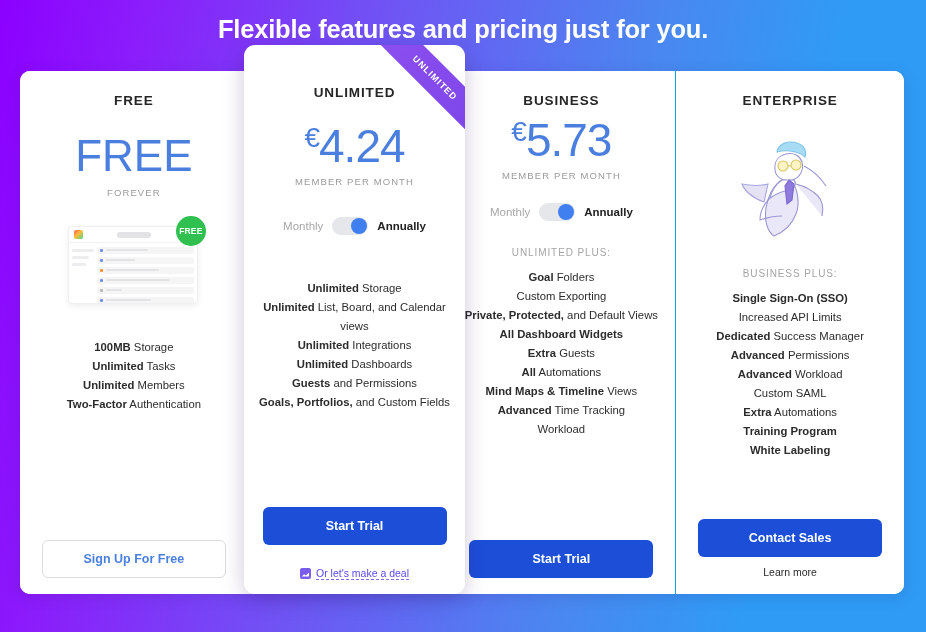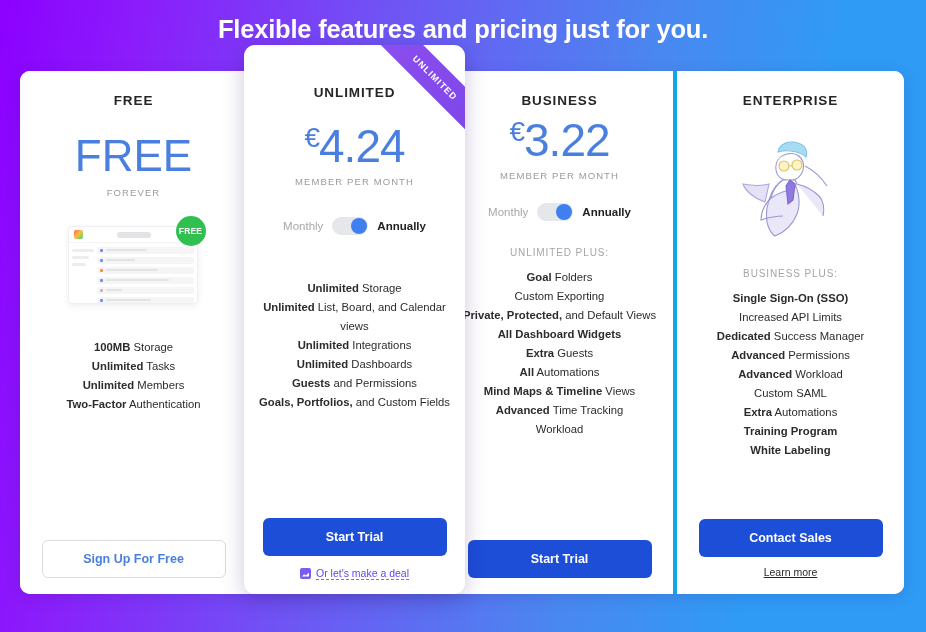--- a/index.html
+++ b/index.html
@@ -44,21 +44,21 @@
 
   .card {
     flex: 1 1 0;
     padding: 22px 14px 16px;
     display: flex;
     flex-direction: column;
     align-items: center;
     position: relative;
     background: #ffffff;
   }
-  .card + .card { border-left: 4px solid #0ea5e9; }
+  .card + .card { border-left: 1px solid #0ea5e9; }
 
   
   .slot { flex: 1 1 0; background: #ffffff; }
 
   .card-name {
     font-size: 13.5px;
     font-weight: bold;
     letter-spacing: 0.9px;
     color: #262626;
     text-align: center;
@@ -171,21 +171,20 @@
   }
   .btn-purple {
     background: #1d4ed8;
     border: none;
     color: #ffffff;
   }
   .sub-link {
     margin-top: 9px;
     font-size: 10.5px;
     color: #2a2a2a;
-    text-decoration: underline;
     cursor: pointer;
   }
 
   
   .free-art {
     position: relative;
     width: 140px;
     height: 88px;
     margin-top: 22px;
   }
@@ -264,21 +263,21 @@
     transform: rotate(45deg);
     color: #ffffff;
     font-size: 9px;
     font-weight: bold;
     letter-spacing: 1.1px;
     display: flex;
     align-items: center;
     justify-content: center;
   }
   .deal-link {
-    margin-top: 11px;
+    margin-top: 22px;
     display: flex;
     align-items: center;
     gap: 5px;
     font-size: 10.5px;
     color: #5b4af0;
     cursor: pointer;
   }
   .deal-link .txt { border-bottom: 1px dashed #7b6bf3; }
   .deal-icon {
     width: 11px; height: 11px; border-radius: 2px;
@@ -361,21 +360,21 @@
       <div class="cta-area">
         <div class="btn btn-outline">Sign Up For Free</div>
       </div>
     </div>
 
     <div class="slot"></div>
 
     <div class="card">
       <div class="card-name">BUSINESS</div>
       <div class="price-big">
-        <span class="cur">€</span><span>3.22</span>
+        <span class="cur">€</span><span>5.73</span>
       </div>
       <div class="per">MEMBER PER MONTH</div>
 
       <div class="toggle-row">
         <span class="toggle-label">Monthly</span>
         <span class="switch">
             <span class="knob"></span>
           </span>
         <span class="toggle-label active">Annually</span>
       </div>

